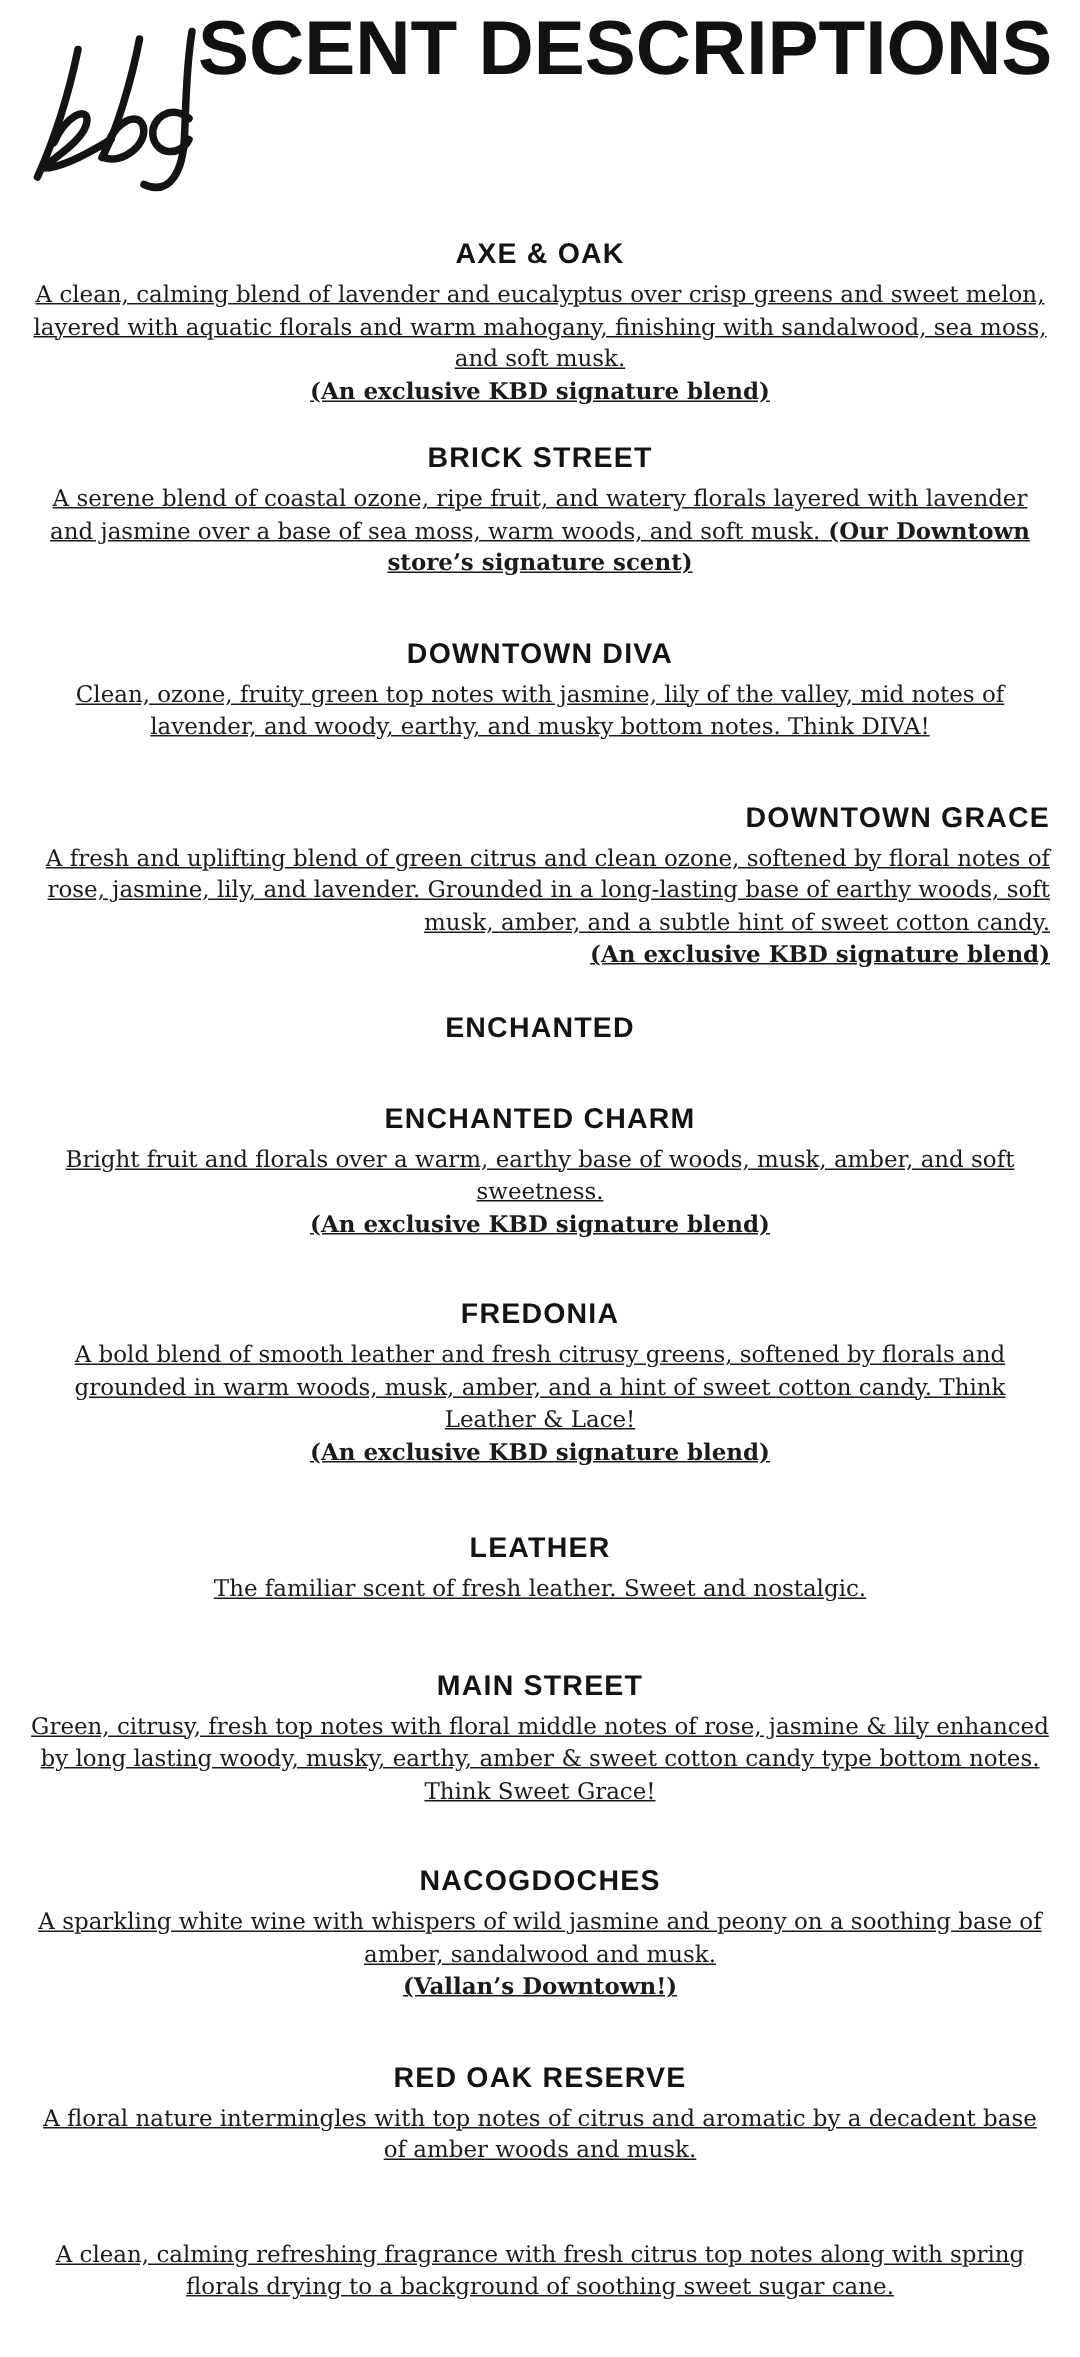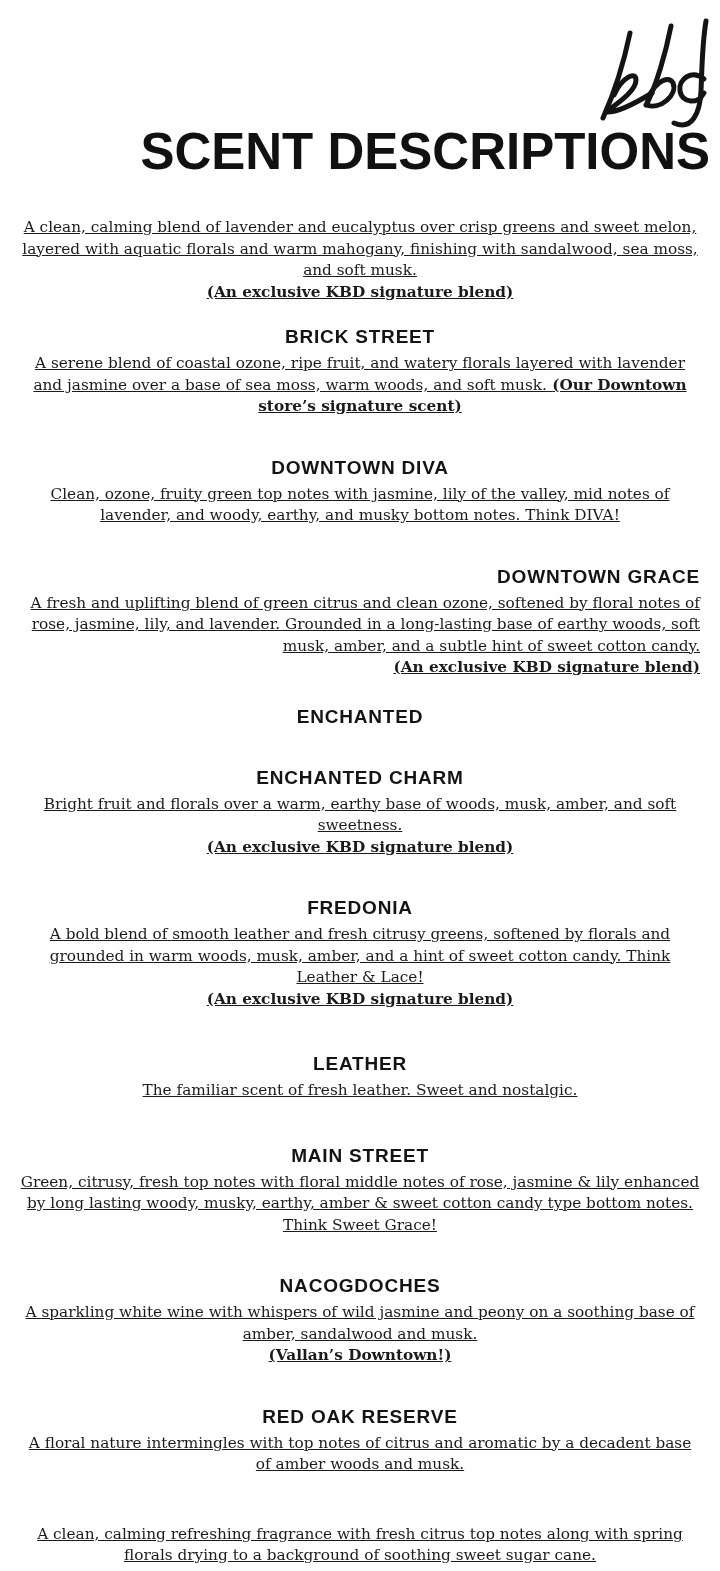--- a/index.html
+++ b/index.html
@@ -6,24 +6,23 @@
   body {
     width: 720px;
     height: 1571px;
     background: #ffffff;
     overflow: hidden;
     font-family: "DejaVu Serif", serif;
     color: #1b1b1b;
   }
   .header {
     display: flex;
-    align-items: flex-end;
+    align-items: flex-start;
     padding: 16px 10px 0 16px;
     margin-bottom: 22px;
-    flex-direction: column;
   }
   .logo-svg {
     flex: none;
     width: 122px;
     height: 120px;
     margin-right: -6px;
   }
   .title {
     margin: 0;
     font-family: "Liberation Sans", sans-serif;
@@ -78,20 +77,21 @@
     <path d="M53 88 C56 68 74 56 79 66 C84 78 66 93 53 88"></path>
     <path d="M110 62 C98 52 84 62 86 74 C88 86 104 88 110 76"></path>
     <path d="M112 4 C108 28 108 52 107 74 C106 96 98 114 80 106"></path>
   </svg>
   <h1 class="title">SCENT DESCRIPTIONS</h1>
 </header>
 
 <main class="content">
 
   <section class="scent gap-a">
+    <h2 class="scent-name">AXE &amp; OAK</h2>
     <p class="desc"><span>A clean, calming blend of lavender and eucalyptus over crisp greens and sweet melon, layered with aquatic florals and warm mahogany, finishing with sandalwood, sea moss, and soft musk.</span></p>
     <p class="note">(An exclusive KBD signature blend)</p>
   </section>
 
   <section class="scent gap-c">
     <h2 class="scent-name">BRICK STREET</h2>
     <p class="desc"><span>A serene blend of coastal ozone, ripe fruit, and watery florals layered with lavender and jasmine over a base of sea moss, warm woods, and soft musk.</span><strong class="inline-note">(Our Downtown store’s signature scent)</strong></p>
 
   </section>
 

